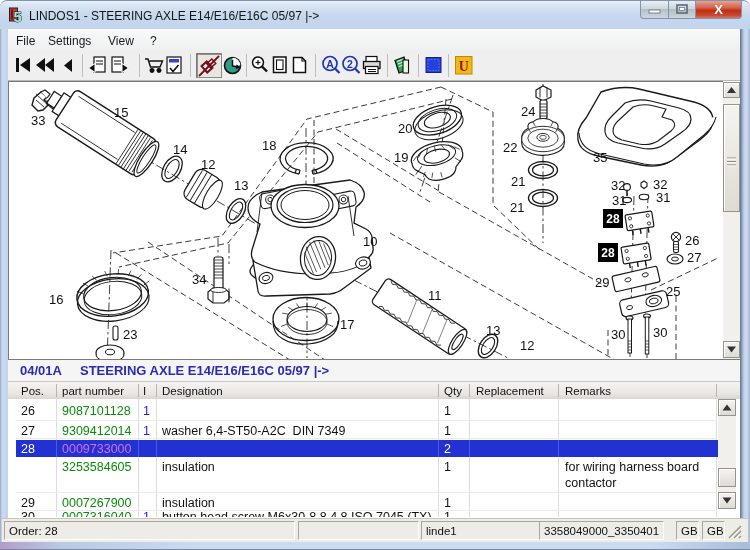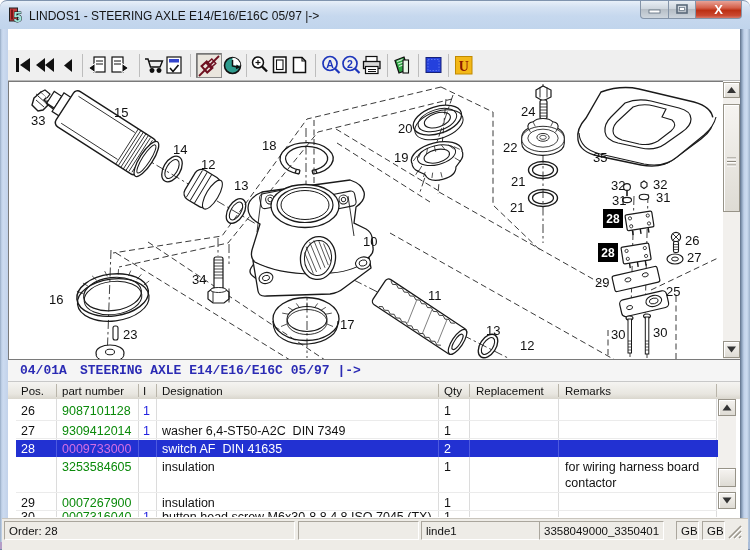--- a/index.html
+++ b/index.html
@@ -18,36 +18,36 @@
   #btn-max{left:668px;width:28px;background:linear-gradient(180deg,#e8eef4 0,#ccd4dc 45%,#b4bcc4 50%,#cdd5dd 100%);}
   #btn-cls{left:695px;width:47px;border-radius:0 0 4px 0;background:linear-gradient(180deg,#e8a296 0,#d4604a 40%,#bc3014 55%,#ca4830 85%,#d87868 100%);}
   
   #menubar{position:absolute;left:8px;top:29px;width:732px;height:21px;background:linear-gradient(180deg,#f9f9f9,#eef0f2);font-size:12px;color:#1a1a1a;}
   #menubar span{position:absolute;top:5px;}
   
   #toolbar{position:absolute;left:8px;top:50px;width:732px;height:31px;background:#efefef;border-bottom:1px solid #b7b7b7;box-sizing:border-box;}
   
   #diagram{position:absolute;left:8px;top:81px;width:715px;height:278px;background:#fff;border-top:1px solid #7a7a7a;border-left:1px solid #7a7a7a;box-sizing:border-box;overflow:hidden;}
   #dscroll{position:absolute;left:723px;top:82px;width:17px;height:277px;background:#f2f0ed;}
-  #caption{position:absolute;left:8px;top:359px;width:732px;height:22px;background:#f5f5f5;border-top:1px solid #7a7a7a;box-sizing:border-box;font-size:13px;font-weight:bold;color:#2b2bb4;font-family:Liberation Mono, monospace;}
+  #caption{position:absolute;left:8px;top:359px;width:732px;height:22px;background:#f5f5f5;border-top:1px solid #7a7a7a;box-sizing:border-box;font-size:13px;font-weight:bold;color:#2b2bb4;}
   #thead{position:absolute;left:8px;top:381px;width:732px;height:18px;background:linear-gradient(180deg,#f5f4f1 0,#e8e6e0 70%,#d9d6cd 100%);border-top:1px solid #c8c8c8;box-sizing:border-box;font-size:11.5px;color:#111;}
   #thead span{position:absolute;top:3px;}
   .hsep{position:absolute;top:2px;width:1px;height:13px;background:#b9b5aa;}
   #tbody{position:absolute;left:8px;top:399px;width:732px;height:118px;background:#fff;overflow:hidden;font-size:12.5px;color:#111;}
   .cline{position:absolute;top:0;width:1px;height:118px;background:#dcdcdc;}
   .rline{position:absolute;left:8px;width:701px;height:1px;background:#ebebeb;}
   .cell{position:absolute;white-space:nowrap;}
   .green{color:#0b8a0b;}
   .blue1{color:#2323e0;}
   #selrow{position:absolute;left:8px;top:41px;width:709px;height:17px;background:#2231d2;color:#fff;}
   #selrow .vs{position:absolute;top:0;width:1px;height:17px;background:#4d5ae0;}
   .magenta{color:#d56fe3;}
   #tscroll{position:absolute;left:718px;top:399px;width:18px;height:110px;background:#f2f0ed;}
   
-  #statusbar{position:absolute;left:2px;top:518px;width:746px;height:32px;background:#eeece7;border-top:1px solid #c9c5bd;box-sizing:border-box;font-size:11.5px;color:#111;}
+  #statusbar{position:absolute;left:2px;top:518px;width:746px;height:24px;background:#eeece7;border-top:1px solid #c9c5bd;box-sizing:border-box;font-size:11.5px;color:#111;}
   .spanel{position:absolute;top:2px;height:19px;box-sizing:border-box;border:1px solid #aaa69d;border-bottom-color:#fff;border-right-color:#fff;background:#eeece7;line-height:18px;padding-left:4px;overflow:hidden;white-space:nowrap;}
   .sb-btn{position:absolute;box-sizing:border-box;background:linear-gradient(180deg,#f6f4f1,#dedbd4);border:1px solid #979388;box-shadow:inset 1px 1px 0 #fff;}
   svg text{font-family:"Liberation Sans",sans-serif;}
 </style>
 </head>
 <body>
 <div id="win">
 <div id="frameL"></div>
     <div id="frameR"></div>
     <div id="frameB"></div>
@@ -61,20 +61,26 @@
   <div class="wbtn" id="btn-min"><svg width="27" height="16">
           <rect x="8" y="9" width="11" height="3" fill="#fff" stroke="#5a6a7a" stroke-width="0.8"></rect>
         </svg></div>
   <div class="wbtn" id="btn-max"><svg width="26" height="16">
           <rect x="8" y="4" width="10" height="8" fill="none" stroke="#5a6a7a" stroke-width="1.6"></rect>
           <rect x="10.5" y="6.5" width="5" height="3" fill="#fff" stroke="#5a6a7a" stroke-width="0.7"></rect>
         </svg></div>
   <div class="wbtn" id="btn-cls"><svg width="45" height="16">
           <text x="22.5" y="12.5" text-anchor="middle" font-size="13" font-weight="bold" fill="#fff" style="font-family:'Liberation Sans'">X</text>
         </svg></div>
+</div>
+<div id="menubar">
+  <span style="left:8px">File</span>
+      <span style="left:40px">Settings</span>
+      <span style="left:100px">View</span>
+      <span style="left:142px">?</span>
 </div>
 <div id="toolbar">
 <svg width="732" height="30" viewBox="8 50 732 30">
   <g fill="#101010">
     <rect x="16" y="58" width="3" height="14"></rect>
     <path d="M30,58 L20,65 L30,72 Z"></path>
     <path d="M45,58 L36,65 L45,72 Z"></path>
           <path d="M54,58 L45,65 L54,72 Z"></path>
     <path d="M72,59 L64,65.5 L72,72 Z"></path>
   </g>
@@ -530,21 +536,20 @@
   <div class="cell" style="left:436px;top:25px">1</div>
   <div id="selrow">
     <div class="vs" style="left:40px"></div>
         <div class="vs" style="left:122px"></div>
         <div class="vs" style="left:140px"></div>
         <div class="vs" style="left:422px"></div>
         <div class="vs" style="left:453px"></div>
         <div class="vs" style="left:542px"></div>
     <div class="cell" style="left:5px;top:2px">28</div>
     <div class="cell magenta" style="left:46px;top:2px">0009733000</div>
-    <div class="cell" style="left:146px;top:2px">switch AF&nbsp; DIN 41635</div>
     <div class="cell" style="left:428px;top:2px">2</div>
   </div>
   <div class="cell green" style="left:54px;top:61px">3253584605</div>
   <div class="cell" style="left:154px;top:61px">insulation</div>
   <div class="cell" style="left:436px;top:61px">1</div>
   <div class="cell" style="left:557px;top:61px">for wiring harness board</div>
   <div class="cell" style="left:557px;top:77px">contactor</div>
   <div class="cell" style="left:13px;top:97px">29</div>
   <div class="cell green" style="left:54px;top:97px">0007267900</div>
   <div class="cell" style="left:154px;top:97px">insulation</div>

